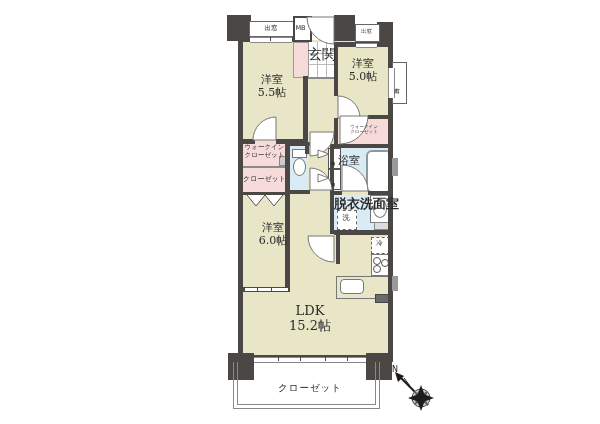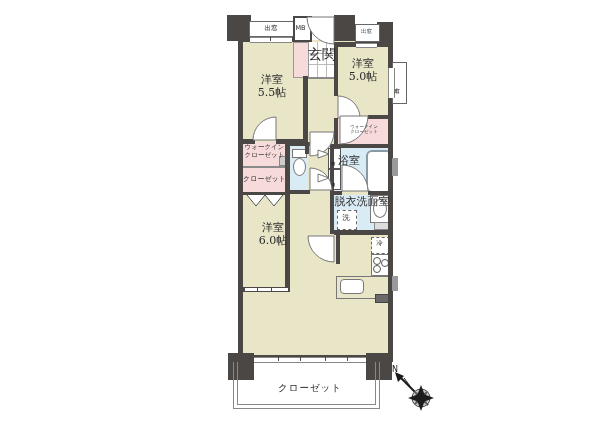--- a/index.html
+++ b/index.html
@@ -168,36 +168,40 @@
   <div class="lbl" style="left:338px;top:58px;width:50px;font-size:11px;">
     <span>洋室</span><br>
     <span>5.0帖</span>
   </div>
 
   <div class="lbl" style="left:240px;top:222px;width:66px;font-size:11px;">
     <span>洋室</span><br>
     <span>6.0帖</span>
   </div>
 
+  <div class="lbl" style="left:270px;top:303px;width:80px;font-size:13px;">
+    <span>LDK</span><br>
+    <span>15.2帖</span>
+  </div>
 
   <div class="lbl" style="left:243px;top:144px;width:43px;font-size:6.5px;font-family:'DejaVu Sans',sans-serif;">
     <span>ウォークイン</span><br>
     <span>クローゼット</span>
   </div>
 
   <div class="lbl" style="left:243px;top:175px;width:43px;font-size:7px;font-family:'DejaVu Sans',sans-serif;">クローゼット</div>
 
   <div class="lbl" style="left:340px;top:124px;width:48px;font-size:4.5px;font-family:'DejaVu Sans',sans-serif;">
     <span>ウォークイン</span><br>
     <span>クローゼット</span>
   </div>
 
   <div class="lbl" style="left:336px;top:155px;width:26px;font-size:11px;">浴室</div>
 
-  <div class="lbl" style="left:334px;top:196px;width:56px;font-size:11px;">脱衣洗面室</div>
+  <div class="lbl" style="left:334px;top:196px;width:56px;font-size:13px;font-weight:bold;">脱衣洗面室</div>
 
   <div class="lbl" style="left:308px;top:46px;width:28px;font-size:14px;">玄関</div>
 
   <div class="lbl" style="left:265px;top:382px;width:90px;font-size:9.5px;letter-spacing:1px;">クローゼット</div>
 
   <div class="lbl" style="left:249px;top:25px;width:44px;font-size:6.5px;font-family:'DejaVu Sans',sans-serif;">出窓</div>
   <div class="lbl" style="left:355px;top:28px;width:23px;font-size:5.5px;font-family:'DejaVu Sans',sans-serif;">出窓</div>
   <div class="lbl vert" style="left:394px;top:68px;height:30px;font-size:5.5px;font-family:'DejaVu Sans',sans-serif;">出窓</div>
 
   <div class="lbl" style="left:293px;top:25px;width:15px;font-size:6.5px;font-family:'DejaVu Sans',sans-serif;">MB</div>

